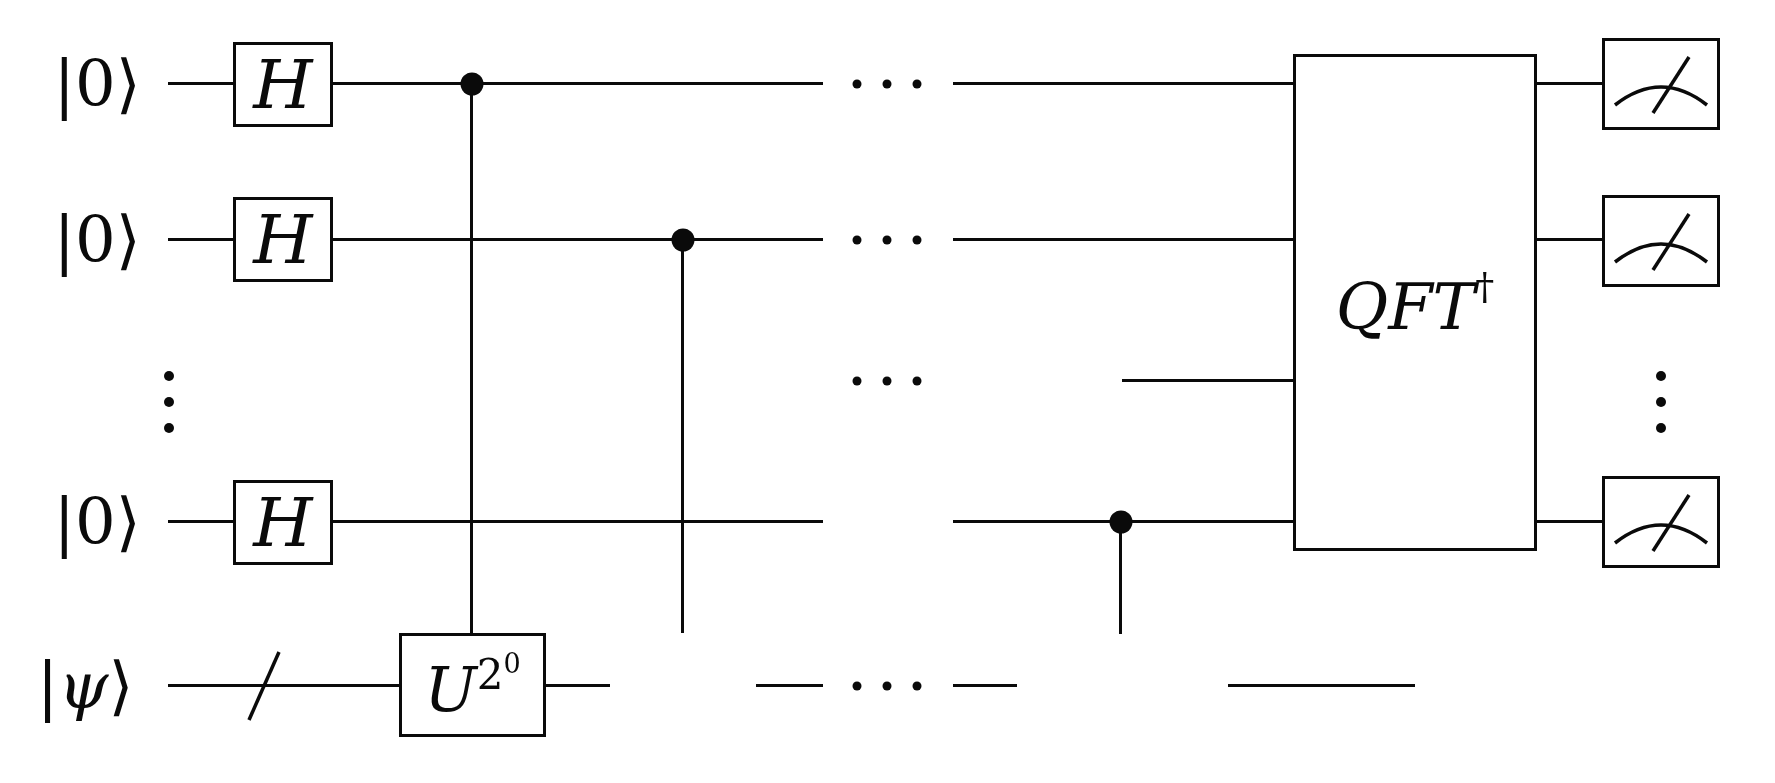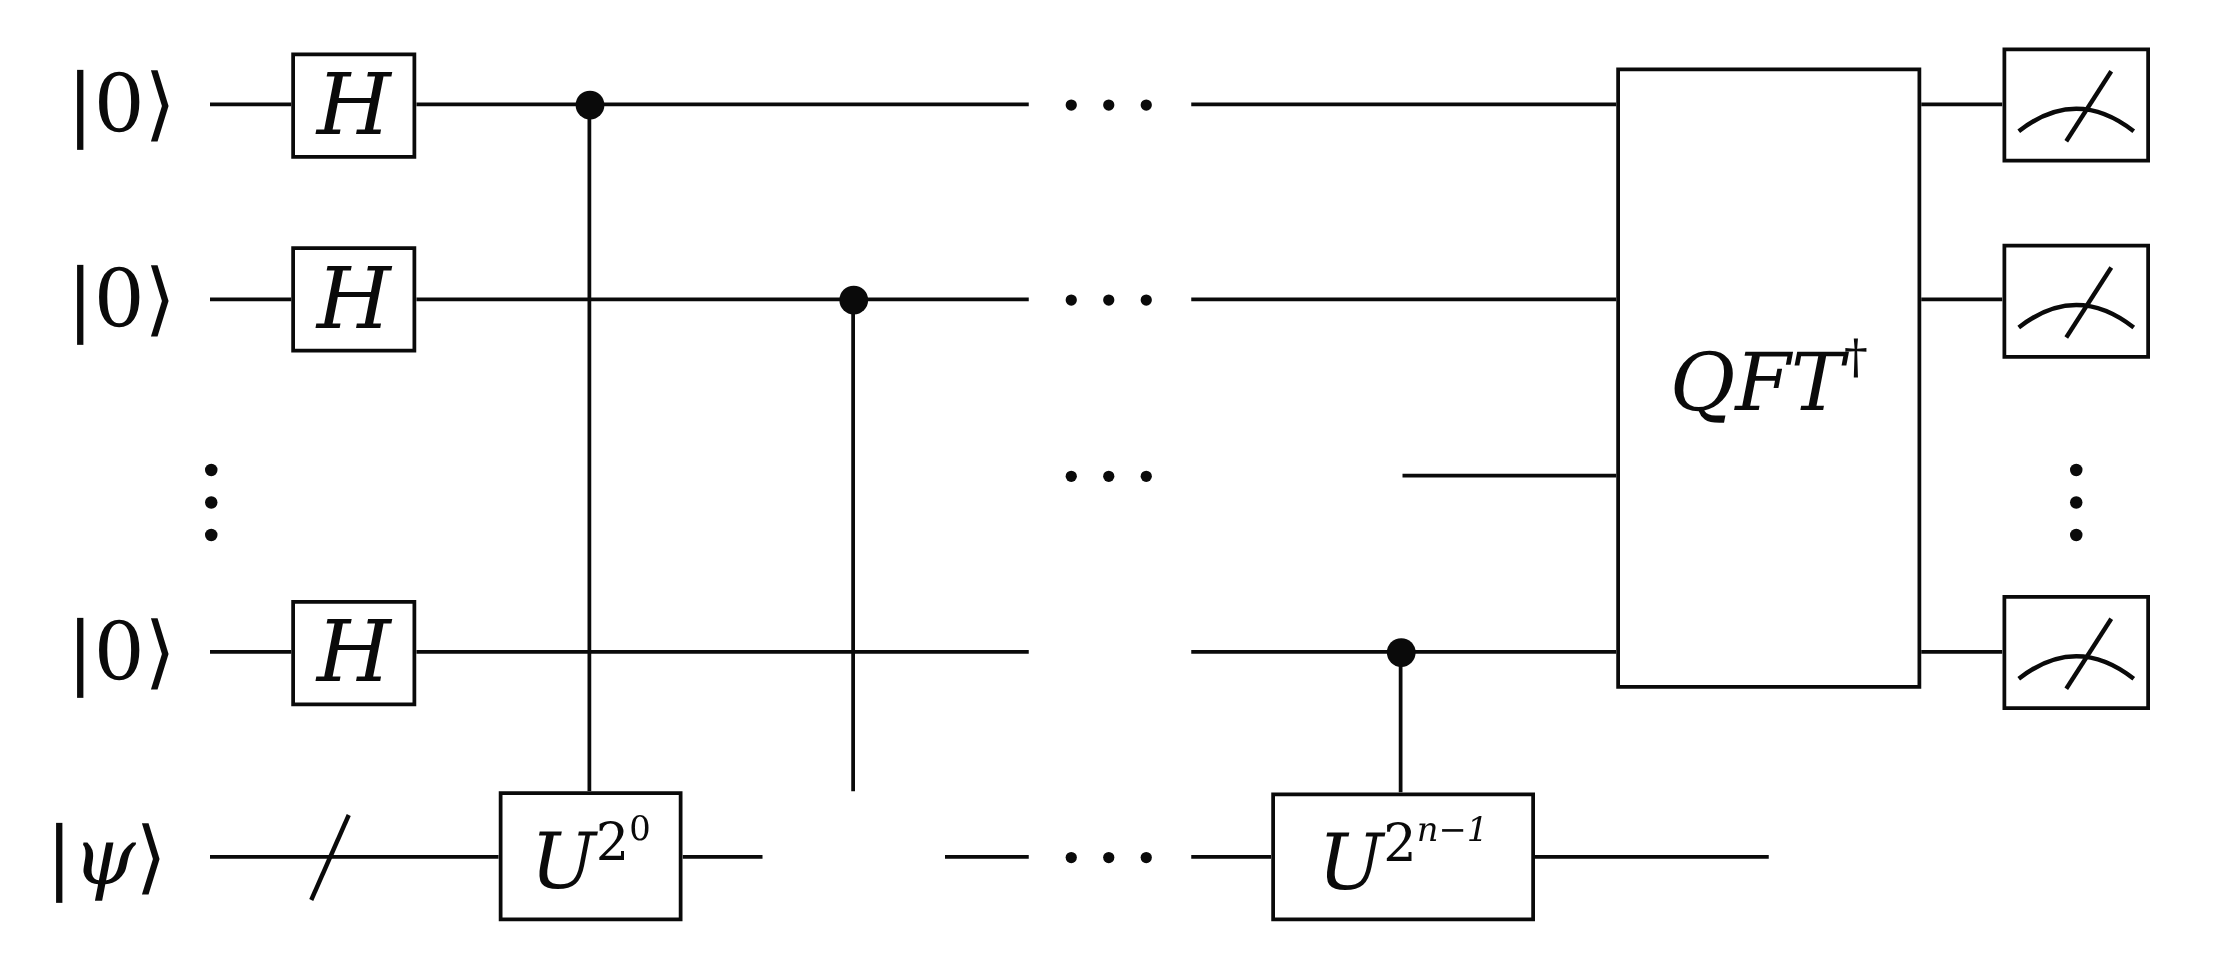--- a/index.html
+++ b/index.html
@@ -95,23 +95,20 @@
   <div class="box" style="left:233px;top:197px;width:100px;height:85px;">
     <span class="it h-label">H</span>
   </div>
   <div class="box" style="left:233px;top:480px;width:100px;height:85px;">
     <span class="it h-label">H</span>
   </div>
 
   <div class="box" style="left:399px;top:633px;width:147px;height:104px;">
     <span class="u-label"><span class="it">U</span><span class="sup"><span>2</span><span class="supsup">0</span></span></span>
   </div>
-  <div class="box" style="left:1017px;top:634px;width:211px;height:103px;">
-    <span class="u-label"><span class="it">U</span><span class="sup"><span>2</span><span class="supsup it">n−1</span></span></span>
-  </div>
 
   <div class="box" style="left:1293px;top:54px;width:244px;height:497px;">
     <span class="qft-label"><span class="it">QFT</span><span class="dagger">†</span></span>
   </div>
 
   <div class="box" style="left:1602px;top:38px;width:118px;height:92px;">
     <svg width="112" height="86" viewBox="0 0 112 86">
       <path d="M10 64 Q56 28 102 64" fill="none" stroke="#0a0a0a" stroke-width="3.5"></path>
       <line x1="48" y1="72" x2="84" y2="16" stroke="#0a0a0a" stroke-width="3.5"></line>
     </svg>

